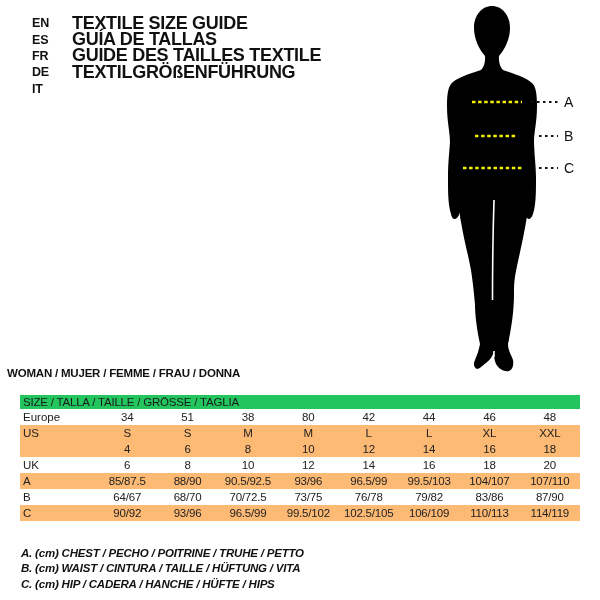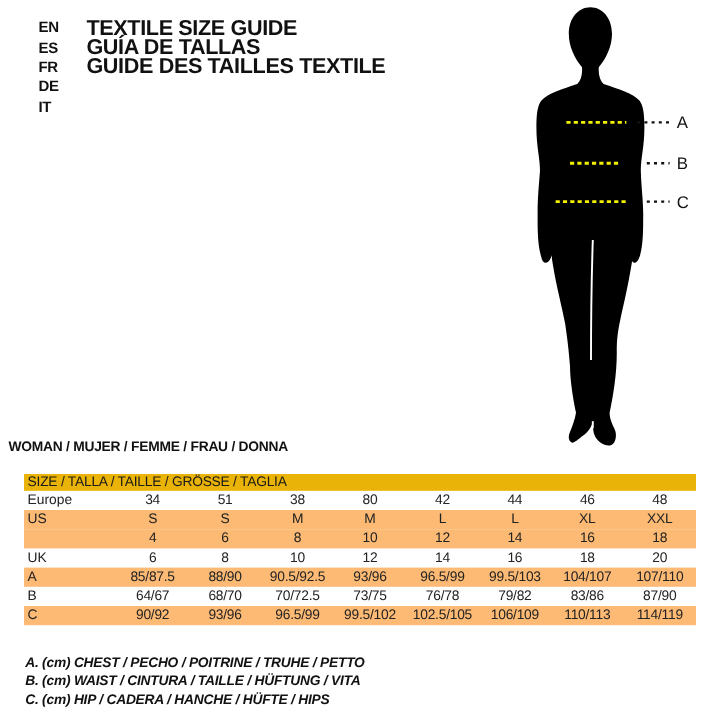--- a/index.html
+++ b/index.html
@@ -25,21 +25,21 @@
   .figure-svg { position: absolute; left: 390px; top: 0; width: 210px; height: 380px; }
   .marker-label { font-size: 14px; fill: #111111; font-family: "Liberation Sans", sans-serif; }
   
   .section-title {
     position: absolute; left: 7px; top: 367px;
     font-weight: bold; font-size: 11.5px; letter-spacing: -0.2px; white-space: nowrap;
   }
   
   .size-table { position: absolute; left: 20px; top: 395px; width: 560px; }
   .thead {
-    height: 14px; background: #eab308;
+    height: 14px; background: #22c55e;
     font-size: 11.5px; line-height: 14px; padding-left: 3px;
     letter-spacing: -0.2px; color: #1a1a1a;
   }
   .trow { display: flex; height: 16px; align-items: center; font-size: 11.5px; color: #222222; justify-content: space-between; }
   .trow.alt { background: #fdba74; }
   .cell.lbl { width: 77px; padding-left: 3px; box-sizing: border-box; }
   .cell.val { flex: 1; text-align: center; letter-spacing: -0.2px; }
   
   .legend { position: absolute; left: 21px; top: 547px; font-style: italic; }
   .legend-line {
@@ -60,20 +60,21 @@
     <div class="lang-row">
       <span class="lang-code">ES</span>
       <span class="lang-label">GUÍA DE TALLAS</span>
     </div>
     <div class="lang-row">
       <span class="lang-code">FR</span>
       <span class="lang-label">GUIDE DES TAILLES TEXTILE</span>
     </div>
     <div class="lang-row">
       <span class="lang-code">DE</span>
+      <span class="lang-label">TEXTILGRÖßENFÜHRUNG</span>
     </div>
     <div class="lang-row">
       <span class="lang-code">IT</span>
     </div>
   </div>
 
   <svg class="figure-svg" viewBox="0 0 210 380">
     <path fill="#000000" d="
       M102,6
       C112,6 120,15 120,28

